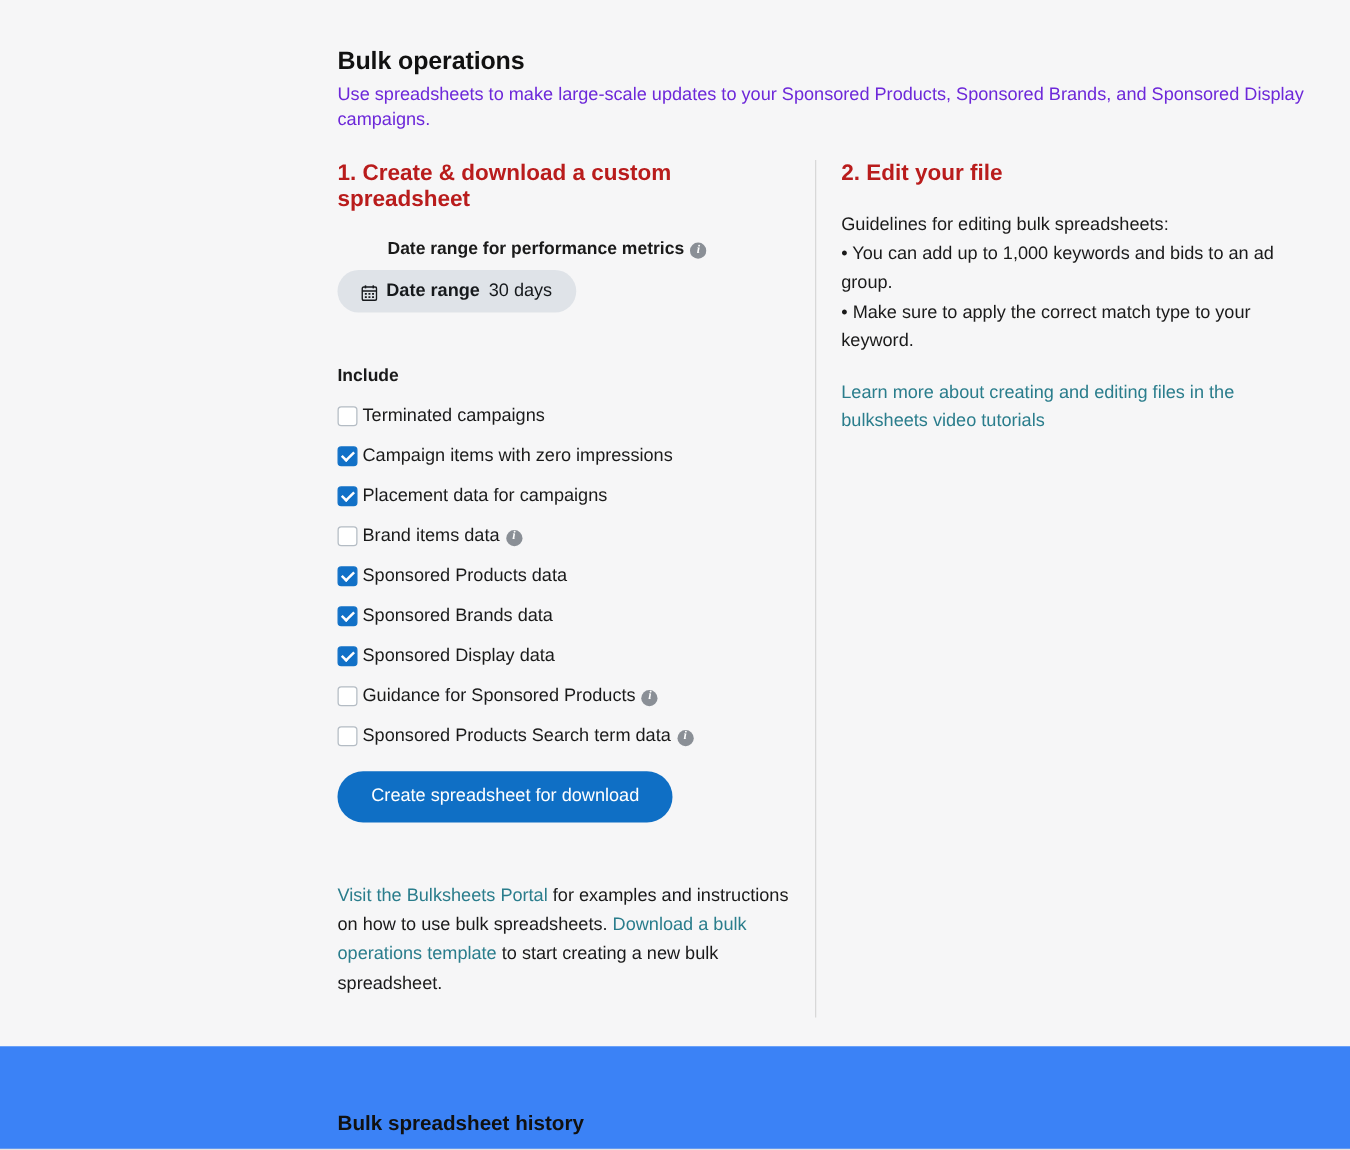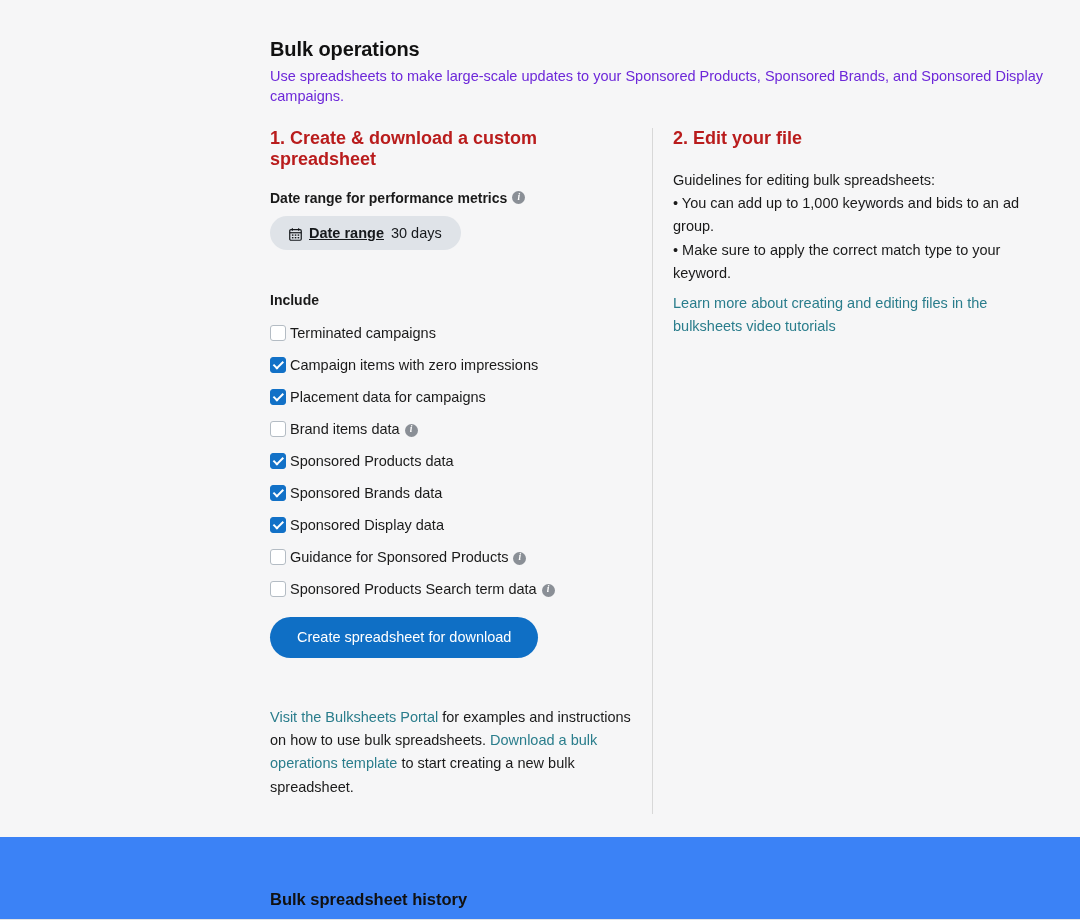--- a/index.html
+++ b/index.html
@@ -86,23 +86,24 @@
     font-weight: bold;
     color: #b91c1c;
     margin: 0 0 20px 0;
   }
 
   .field-label {
     font-size: 14px;
     font-weight: bold;
     color: #1a1a1a;
     display: flex;
-    align-items: flex-start;
+    align-items: flex-end;
     gap: 5px;
     margin-bottom: 10px;
+    margin-left: 40px;
   }
 
   
   .info-icon {
     display: inline-flex;
     align-items: center;
     justify-content: center;
     width: 13px;
     height: 13px;
     border-radius: 50%;
@@ -132,21 +133,21 @@
     cursor: pointer;
     font-family: "Liberation Sans", sans-serif;
   }
   .date-pill .cal-icon {
     display: inline-block;
     width: 13px;
     height: 13px;
     position: relative;
     top: 1px;
   }
-  .date-pill .pill-label { font-weight: bold; text-decoration: underline; }
+  .date-pill .pill-label { font-weight: bold; }
   .date-pill .pill-value { font-weight: normal; }
 
   
   .include-block { margin-top: 42px; }
   .include-title {
     font-size: 14px;
     font-weight: bold;
     color: #1a1a1a;
     margin-bottom: 9px;
   }
@@ -231,21 +232,21 @@
   .bullet-line {
     font-size: 14.5px;
     color: #1a1a1a;
     line-height: 1.6;
     margin: 0;
   }
   .right-link {
     display: inline-block;
     font-size: 14.5px;
     line-height: 1.6;
-    margin-top: 7px;
+    margin-top: 18px;
     max-width: 330px;
   }
 
   
   .bottom-section {
     position: absolute;
     left: 0;
     top: 837px;
     width: 1080px;
     height: 83px;

